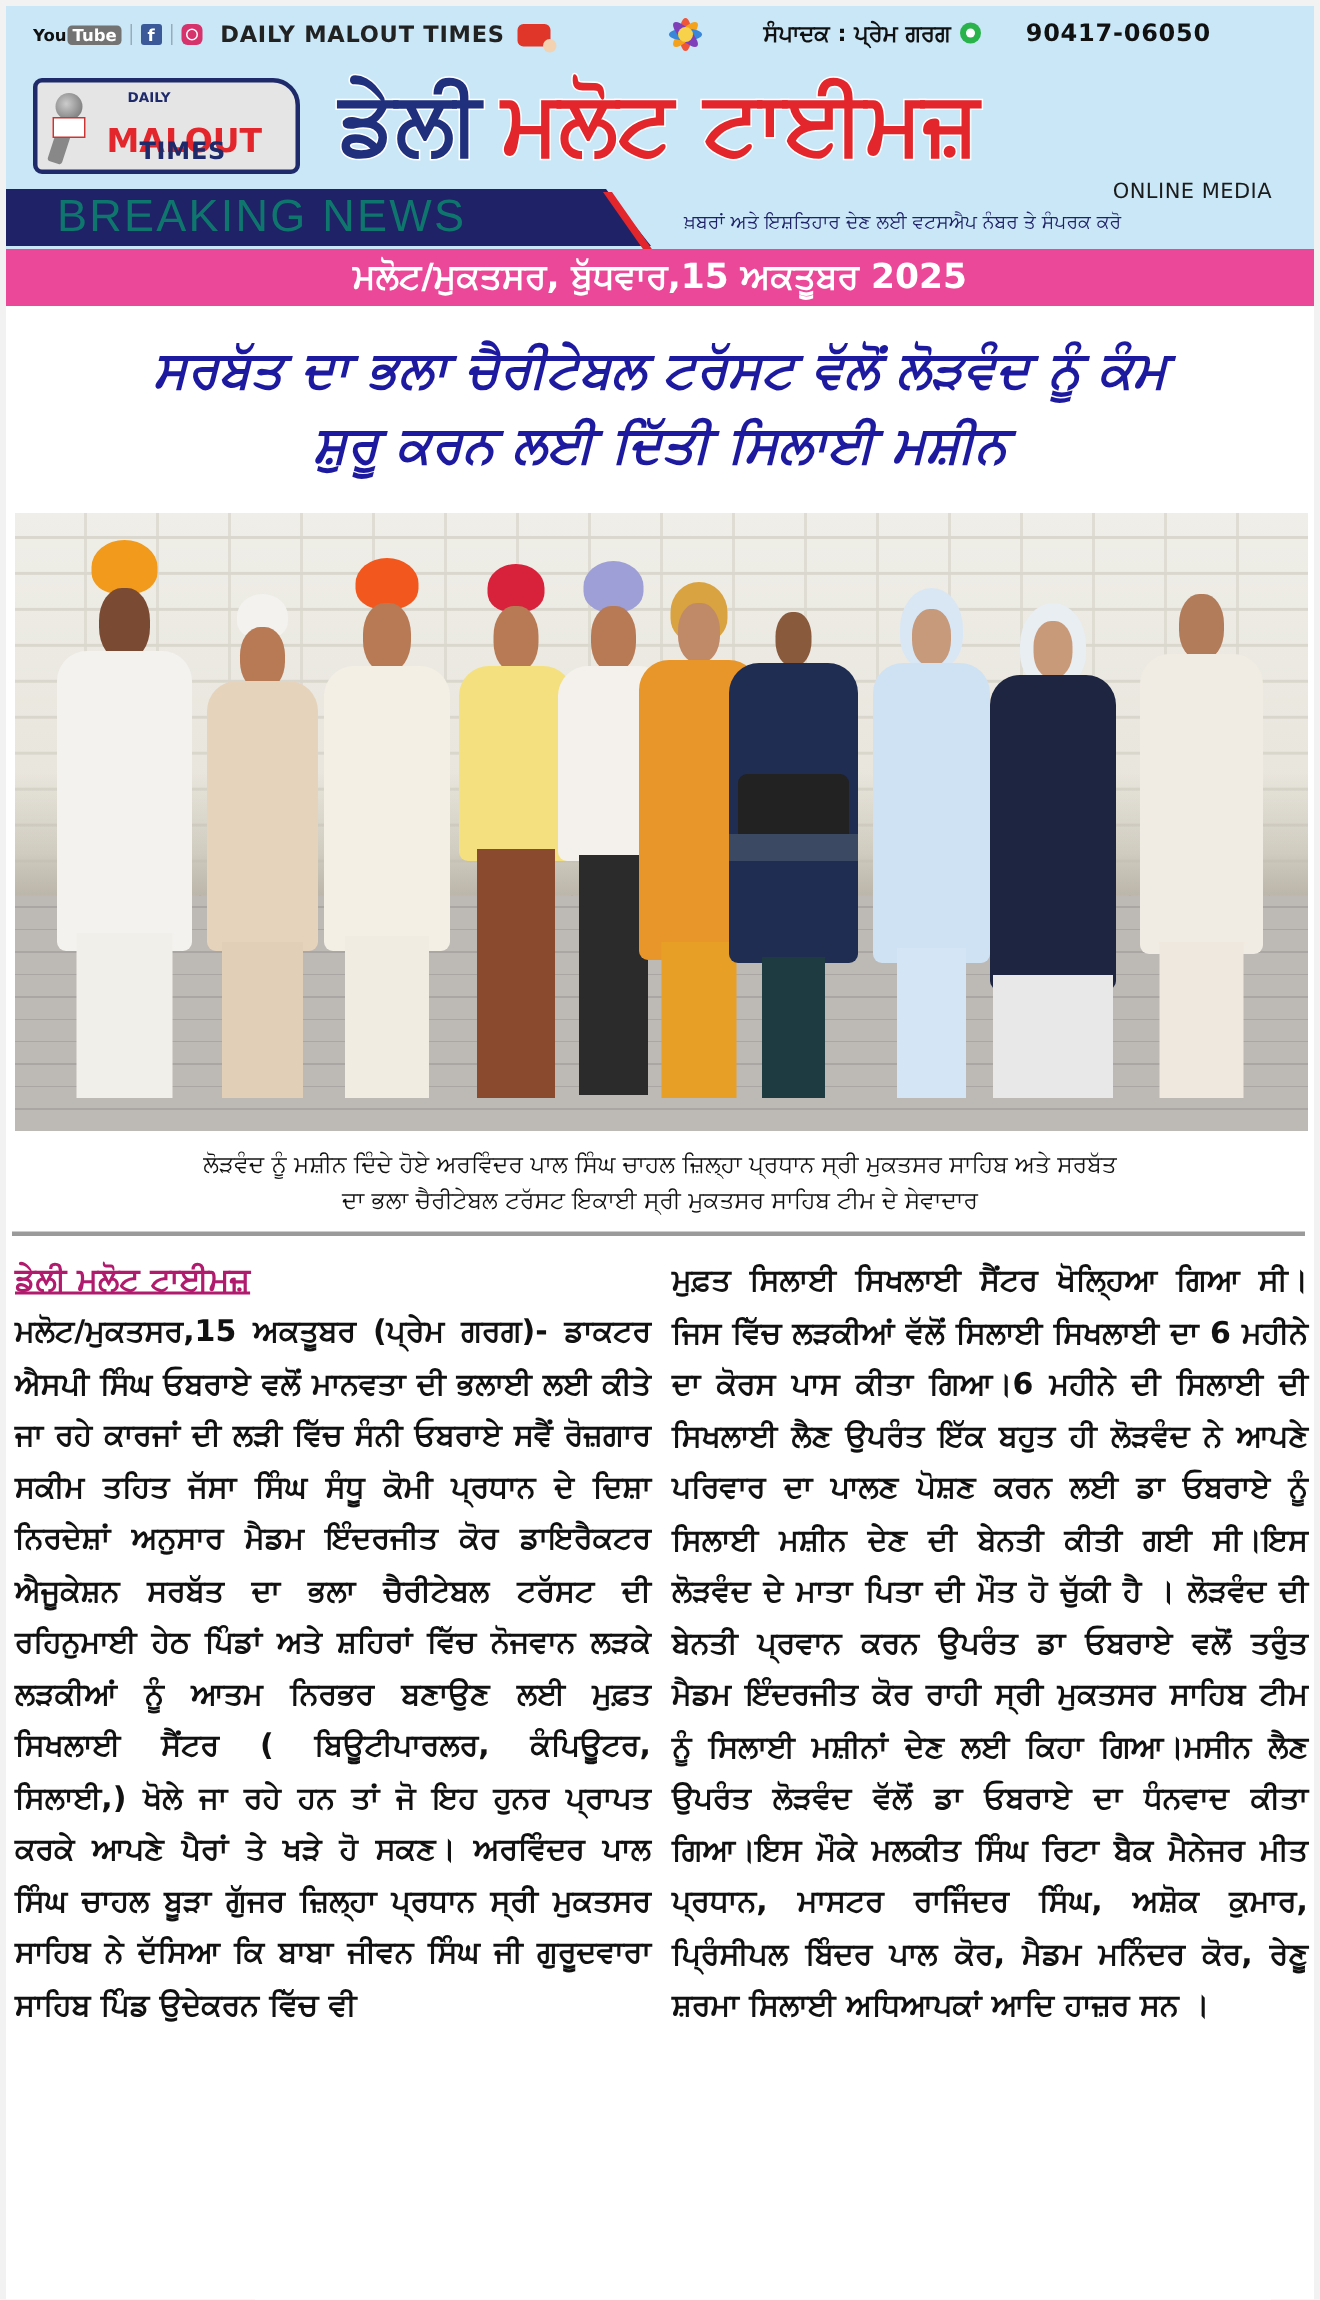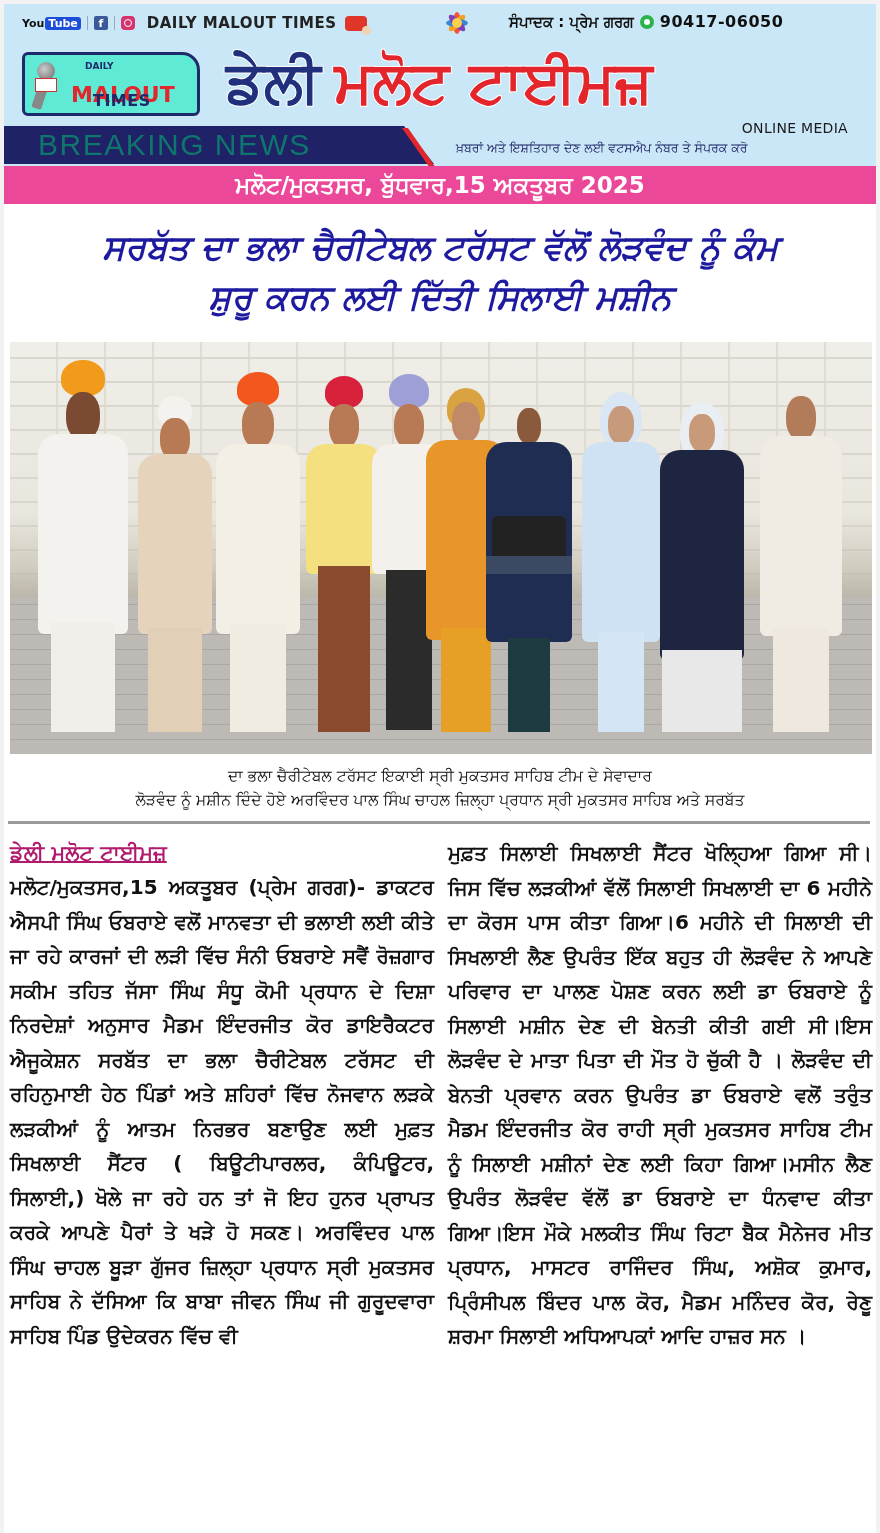--- a/index.html
+++ b/index.html
@@ -5,36 +5,36 @@
   * { box-sizing: border-box; margin: 0; padding: 0; }
   html, body { width: 880px; height: 1533px; background: #f2f2f2; overflow: hidden; }
   body { font-family: "DejaVu Sans", sans-serif; position: relative; }
 
   .page { position: absolute; left: 4px; top: 4px; width: 872px; height: 1529px; background: #ffffff; }
 
   
   .masthead { position: absolute; left: 0; top: 0; width: 872px; height: 200px; background: #c9e7f7; overflow: hidden; }
   .social-bar { position: absolute; left: 18px; top: 8px; height: 22px; display: flex; align-items: center; gap: 6px; }
   .yt { display: flex; align-items: center; font-weight: bold; font-size: 11px; color: #111; }
-  .yt .tube { background: #1d4ed8; color: #fff; border-radius: 3px; padding: 0 3px; margin-left: 1px; font-size: 11px; }
+  .yt .tube { background: #737373; color: #fff; border-radius: 3px; padding: 0 3px; margin-left: 1px; font-size: 11px; }
   .sep { width: 1px; height: 14px; background: #9ab; }
   .fb { width: 14px; height: 14px; background: #3b5998; color: #fff; font-size: 11px; font-weight: bold; display: flex; align-items: flex-end; justify-content: center; border-radius: 2px; }
   .ig { width: 14px; height: 14px; border-radius: 4px; background: #d6336c; position: relative; }
   .ig::after { content: ""; position: absolute; left: 3px; top: 3px; width: 6px; height: 6px; border: 1.5px solid #fff; border-radius: 50%; }
   .brand-small { font-weight: bold; font-size: 15px; color: #222; letter-spacing: 0.5px; margin-left: 6px; }
   .click-ico { width: 22px; height: 15px; background: #e0362a; border-radius: 4px; margin-left: 2px; position: relative; }
   .click-ico::after { content: ""; position: absolute; right: -4px; bottom: -4px; width: 9px; height: 9px; background: #f2d2b0; border-radius: 50%; }
 
   .lotus { position: absolute; left: 440px; top: 6px; width: 26px; height: 26px; }
   .editor { position: absolute; left: 505px; top: 8px; font-size: 15px; font-weight: bold; color: #111; display: flex; align-items: center; gap: 6px; }
   .wa { width: 14px; height: 14px; border-radius: 50%; background: #29b34a; display: inline-block; position: relative; }
   .wa::after { content: ""; position: absolute; left: 4px; top: 4px; width: 6px; height: 6px; border-radius: 50%; background: #fff; }
-  .phone { font-size: 16px; letter-spacing: 0.5px; }
-
-  .logo-box { position: absolute; left: 18px; top: 48px; width: 178px; height: 64px; background: #5eead4; border: 3px solid #1f2a6b; border-radius: 6px 18px 6px 6px; }
+  .phone { font-size: 16px; letter-spacing: 0.5px; margin-left: 24px; }
+
+  .logo-box { position: absolute; left: 18px; top: 48px; width: 178px; height: 64px; background: #e5e5e5; border: 3px solid #1f2a6b; border-radius: 6px 18px 6px 6px; }
   .mic { position: absolute; left: 10px; top: 7px; width: 22px; height: 48px; }
   .mic .head { position: absolute; left: 2px; top: 0; width: 18px; height: 18px; border-radius: 50%; background: radial-gradient(circle at 40% 40%, #ccc, #666); }
   .mic .body { position: absolute; left: 6px; top: 16px; width: 10px; height: 32px; background: #888; transform: rotate(18deg); transform-origin: top; border-radius: 2px; }
   .mic .flag { position: absolute; left: 0; top: 16px; width: 22px; height: 14px; background: #fff; border: 1px solid #c33; font-size: 5px; color: #c33; }
   .logo-daily { position: absolute; left: 60px; top: 6px; font-size: 9px; font-weight: bold; color: #1f2a6b; }
   .logo-malout { position: absolute; left: 46px; top: 14px; font-size: 22px; font-weight: bold; color: #e3262b; letter-spacing: 0; line-height: 22px; margin-top: 15px; }
   .logo-times { position: absolute; left: 68px; top: 36px; font-size: 16px; font-weight: bold; color: #1f2a6b; letter-spacing: 0.5px; }
 
   .title-big { position: absolute; left: 222px; top: 38px; height: 80px; display: flex; gap: 14px; align-items: center; font-size: 58px; font-weight: bold; line-height: 1; -webkit-text-stroke: 2px #ffffff; paint-order: stroke fill; white-space: nowrap; }
   .title-big .blue { color: #21307d; }
@@ -202,22 +202,22 @@
       <div class="legs" style="top:248px;width:80px;height:82px;background:#e8e8e8;"></div>
     </div>
     <div class="person" style="left:750px;width:82px;height:336px;">
       <div class="face" style="top:0;width:30px;height:44px;background:#b27c5a;"></div>
       <div class="torso" style="top:40px;width:82px;height:200px;background:#f1ece3;"></div>
       <div class="legs" style="top:232px;width:56px;height:104px;background:#eee8de;"></div>
     </div>
   </div>
 
   <div class="caption">
+    <div>ਲੋੜਵੰਦ ਨੂੰ ਮਸ਼ੀਨ ਦਿੰਦੇ ਹੋਏ ਅਰਵਿੰਦਰ ਪਾਲ ਸਿੰਘ ਚਾਹਲ ਜ਼ਿਲ੍ਹਾ ਪ੍ਰਧਾਨ ਸ੍ਰੀ ਮੁਕਤਸਰ ਸਾਹਿਬ ਅਤੇ ਸਰਬੱਤ</div>
     <div>ਦਾ ਭਲਾ ਚੈਰੀਟੇਬਲ ਟਰੱਸਟ ਇਕਾਈ ਸ੍ਰੀ ਮੁਕਤਸਰ ਸਾਹਿਬ ਟੀਮ ਦੇ ਸੇਵਾਦਾਰ</div>
-    <div>ਲੋੜਵੰਦ ਨੂੰ ਮਸ਼ੀਨ ਦਿੰਦੇ ਹੋਏ ਅਰਵਿੰਦਰ ਪਾਲ ਸਿੰਘ ਚਾਹਲ ਜ਼ਿਲ੍ਹਾ ਪ੍ਰਧਾਨ ਸ੍ਰੀ ਮੁਕਤਸਰ ਸਾਹਿਬ ਅਤੇ ਸਰਬੱਤ</div>
   </div>
 
   <div class="rule"></div>
 
   <div class="col col-left">
     <span class="byline-brand">ਡੇਲੀ ਮਲੋਟ ਟਾਈਮਜ਼</span>
     <p>ਮਲੋਟ/ਮੁਕਤਸਰ,15 ਅਕਤੂਬਰ (ਪ੍ਰੇਮ ਗਰਗ)- ਡਾਕਟਰ ਐਸਪੀ ਸਿੰਘ ਓਬਰਾਏ ਵਲੋਂ ਮਾਨਵਤਾ ਦੀ ਭਲਾਈ ਲਈ ਕੀਤੇ ਜਾ ਰਹੇ ਕਾਰਜਾਂ ਦੀ ਲੜੀ ਵਿੱਚ  ਸੰਨੀ ਓਬਰਾਏ ਸਵੈਂ ਰੋਜ਼ਗਾਰ ਸਕੀਮ ਤਹਿਤ ਜੱਸਾ ਸਿੰਘ ਸੰਧੂ ਕੋਮੀ ਪ੍ਰਧਾਨ ਦੇ ਦਿਸ਼ਾ ਨਿਰਦੇਸ਼ਾਂ ਅਨੁਸਾਰ ਮੈਡਮ ਇੰਦਰਜੀਤ ਕੋਰ ਡਾਇਰੈਕਟਰ ਐਜੂਕੇਸ਼ਨ ਸਰਬੱਤ ਦਾ ਭਲਾ ਚੈਰੀਟੇਬਲ ਟਰੱਸਟ ਦੀ ਰਹਿਨੁਮਾਈ ਹੇਠ ਪਿੰਡਾਂ ਅਤੇ ਸ਼ਹਿਰਾਂ ਵਿੱਚ ਨੋਜਵਾਨ ਲੜਕੇ ਲੜਕੀਆਂ ਨੂੰ ਆਤਮ ਨਿਰਭਰ ਬਣਾਉਣ ਲਈ ਮੁਫ਼ਤ ਸਿਖਲਾਈ ਸੈਂਟਰ ( ਬਿਊਟੀਪਾਰਲਰ, ਕੰਪਿਊਟਰ, ਸਿਲਾਈ,) ਖੋਲੇ ਜਾ ਰਹੇ ਹਨ ਤਾਂ ਜੋ ਇਹ ਹੁਨਰ ਪ੍ਰਾਪਤ ਕਰਕੇ ਆਪਣੇ ਪੈਰਾਂ ਤੇ ਖੜੇ ਹੋ ਸਕਣ। ਅਰਵਿੰਦਰ ਪਾਲ ਸਿੰਘ ਚਾਹਲ ਬੂੜਾ ਗੁੱਜਰ ਜ਼ਿਲ੍ਹਾ ਪ੍ਰਧਾਨ ਸ੍ਰੀ ਮੁਕਤਸਰ ਸਾਹਿਬ ਨੇ ਦੱਸਿਆ ਕਿ ਬਾਬਾ ਜੀਵਨ ਸਿੰਘ ਜੀ ਗੁਰੂਦਵਾਰਾ ਸਾਹਿਬ ਪਿੰਡ ਉਦੇਕਰਨ ਵਿੱਚ ਵੀ</p>
   </div>
   <div class="col col-right">
     <p>ਮੁਫ਼ਤ ਸਿਲਾਈ ਸਿਖਲਾਈ ਸੈਂਟਰ ਖੋਲ੍ਹਿਆ ਗਿਆ ਸੀ। ਜਿਸ ਵਿੱਚ ਲੜਕੀਆਂ ਵੱਲੋਂ ਸਿਲਾਈ ਸਿਖਲਾਈ ਦਾ 6 ਮਹੀਨੇ ਦਾ ਕੋਰਸ ਪਾਸ ਕੀਤਾ ਗਿਆ।6 ਮਹੀਨੇ ਦੀ ਸਿਲਾਈ ਦੀ ਸਿਖਲਾਈ ਲੈਣ ਉਪਰੰਤ ਇੱਕ ਬਹੁਤ ਹੀ ਲੋੜਵੰਦ ਨੇ ਆਪਣੇ ਪਰਿਵਾਰ ਦਾ ਪਾਲਣ ਪੋਸ਼ਣ ਕਰਨ ਲਈ ਡਾ ਓਬਰਾਏ ਨੂੰ ਸਿਲਾਈ ਮਸ਼ੀਨ ਦੇਣ ਦੀ ਬੇਨਤੀ ਕੀਤੀ ਗਈ ਸੀ।ਇਸ ਲੋੜਵੰਦ ਦੇ ਮਾਤਾ ਪਿਤਾ ਦੀ ਮੌਤ ਹੋ ਚੁੱਕੀ ਹੈ । ਲੋੜਵੰਦ ਦੀ ਬੇਨਤੀ ਪ੍ਰਵਾਨ ਕਰਨ ਉਪਰੰਤ ਡਾ ਓਬਰਾਏ ਵਲੋਂ ਤਰੁੰਤ ਮੈਡਮ ਇੰਦਰਜੀਤ ਕੋਰ ਰਾਹੀ ਸ੍ਰੀ ਮੁਕਤਸਰ ਸਾਹਿਬ ਟੀਮ ਨੂੰ ਸਿਲਾਈ ਮਸ਼ੀਨਾਂ ਦੇਣ ਲਈ ਕਿਹਾ ਗਿਆ।ਮਸੀਨ ਲੈਣ ਉਪਰੰਤ ਲੋੜਵੰਦ ਵੱਲੋਂ ਡਾ ਓਬਰਾਏ ਦਾ ਧੰਨਵਾਦ ਕੀਤਾ ਗਿਆ।ਇਸ ਮੌਕੇ ਮਲਕੀਤ ਸਿੰਘ ਰਿਟਾ ਬੈਕ ਮੈਨੇਜਰ ਮੀਤ ਪ੍ਰਧਾਨ, ਮਾਸਟਰ ਰਾਜਿੰਦਰ ਸਿੰਘ, ਅਸ਼ੋਕ ਕੁਮਾਰ, ਪ੍ਰਿੰਸੀਪਲ ਬਿੰਦਰ ਪਾਲ ਕੋਰ, ਮੈਡਮ ਮਨਿੰਦਰ ਕੋਰ, ਰੇਣੂ ਸ਼ਰਮਾ ਸਿਲਾਈ ਅਧਿਆਪਕਾਂ ਆਦਿ ਹਾਜ਼ਰ ਸਨ ।</p>

